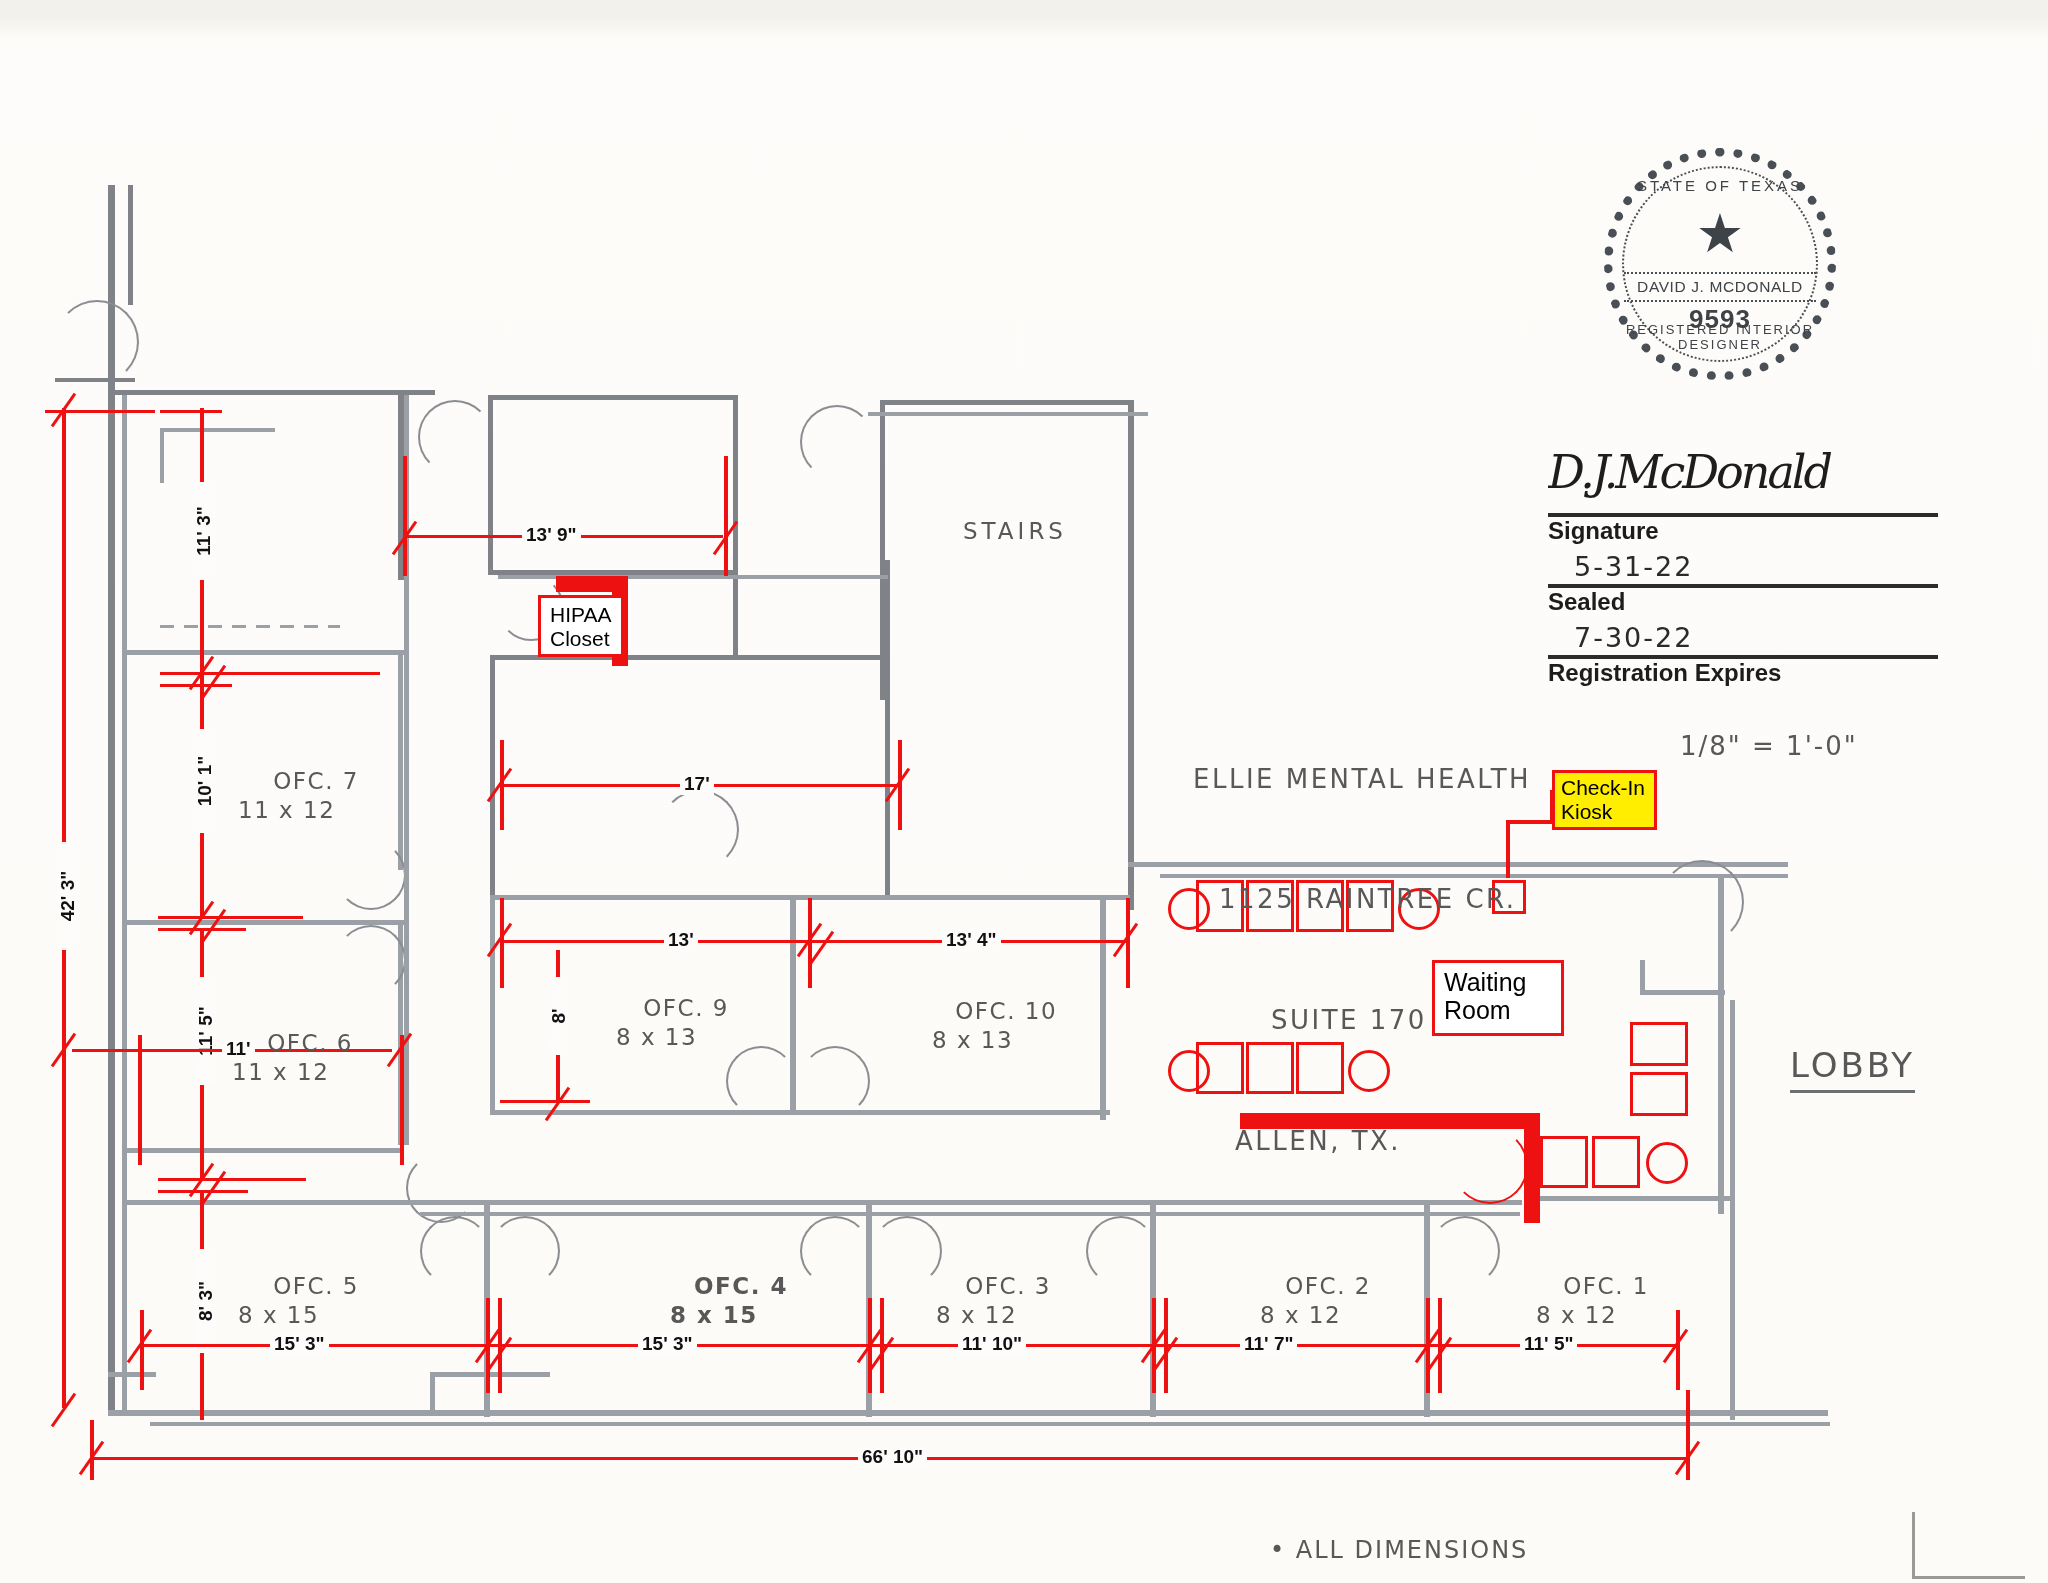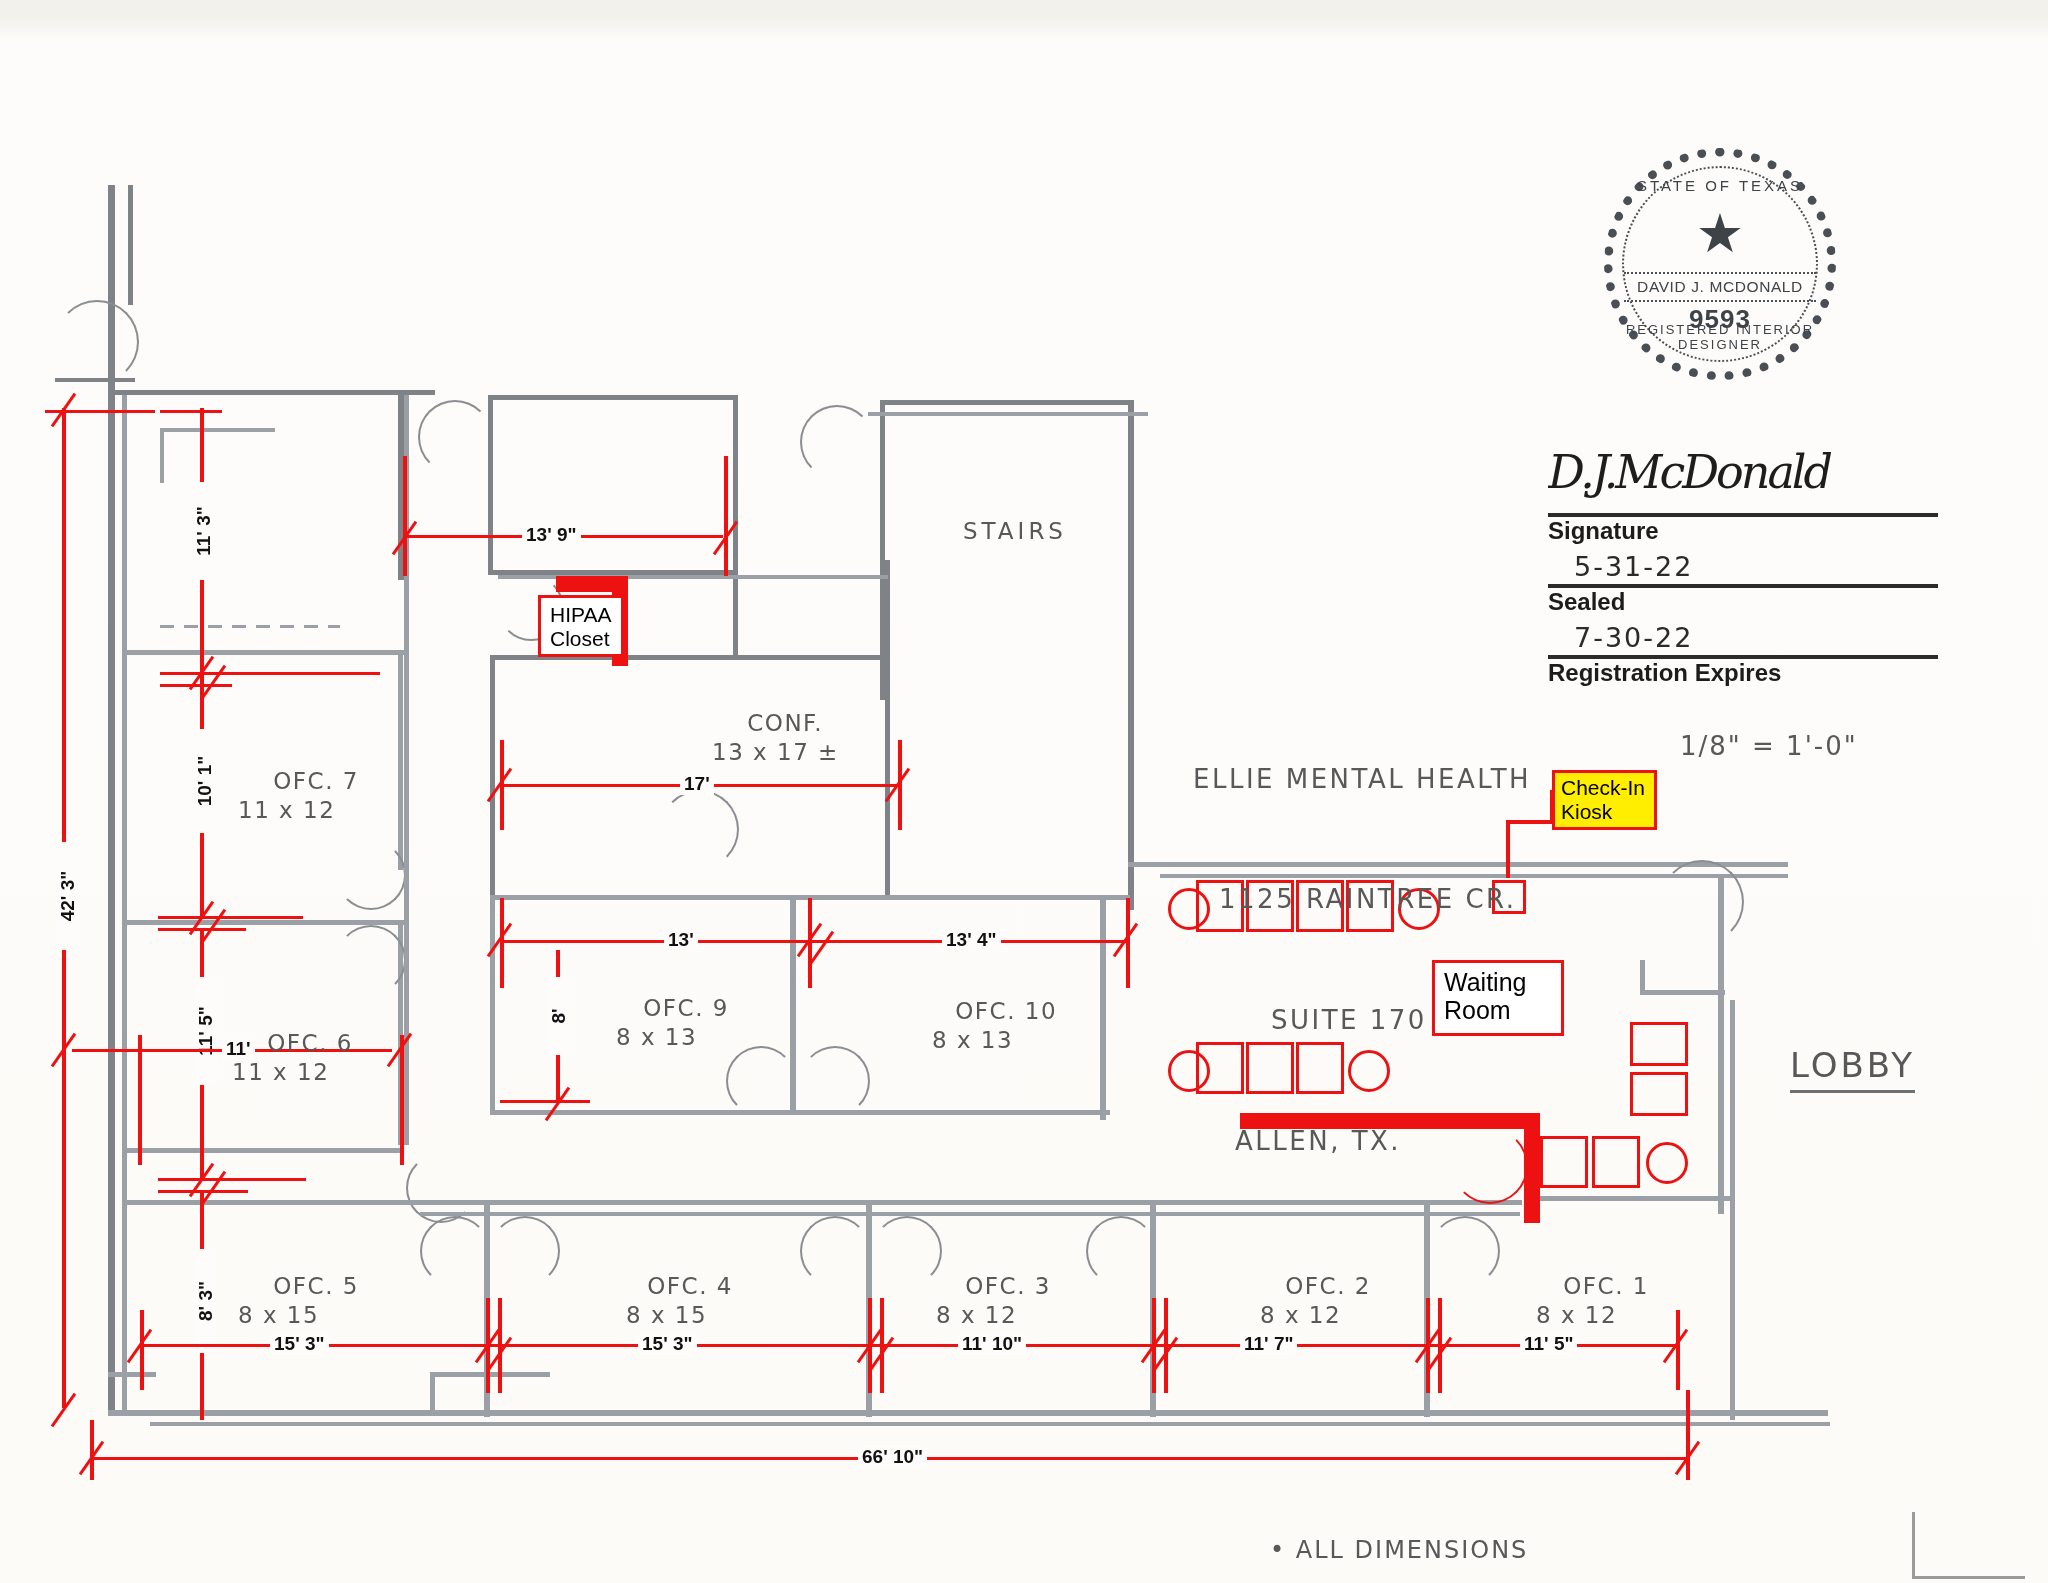--- a/index.html
+++ b/index.html
@@ -287,40 +287,37 @@
 
   <div class="abs hand big" style="left:238px;top:738px;">
     <span>OFC. 7</span><br><span class="sm">11 x 12</span>
   </div>
   <div class="abs hand big" style="left:232px;top:1000px;">
     <span>OFC. 6</span><br><span class="sm">11 x 12</span>
   </div>
   <div class="abs hand big" style="left:238px;top:1243px;">
     <span>OFC. 5</span><br><span class="sm">8 x 15</span>
   </div>
-  <div class="abs hand big" style="left:612px;top:1243px;">
+  <div class="abs hand big" style="left:656px;top:1243px;font-weight:bold;">
     <span>OFC. 4</span><br><span class="sm" style="margin-left:14px;display:inline-block;">8 x 15</span>
   </div>
   <div class="abs hand big" style="left:930px;top:1243px;">
     <span>OFC. 3</span><br><span class="sm" style="margin-left:6px;display:inline-block;">8 x 12</span>
   </div>
   <div class="abs hand big" style="left:1250px;top:1243px;">
     <span>OFC. 2</span><br><span class="sm" style="margin-left:10px;display:inline-block;">8 x 12</span>
   </div>
   <div class="abs hand big" style="left:1528px;top:1243px;">
     <span>OFC. 1</span><br><span class="sm" style="margin-left:8px;display:inline-block;">8 x 12</span>
   </div>
   <div class="abs hand big" style="left:608px;top:965px;">
     <span>OFC. 9</span><br><span class="sm" style="margin-left:8px;display:inline-block;">8 x 13</span>
   </div>
   <div class="abs hand big" style="left:920px;top:968px;">
     <span>OFC. 10</span><br><span class="sm" style="margin-left:12px;display:inline-block;">8 x 13</span>
-  </div>
-  <div class="abs hand big" style="left:712px;top:680px;">
-    <span>CONF.</span><br><span class="mid">13 x 17 ±</span>
   </div>
   <div class="abs hand big" style="left:963px;top:517px;letter-spacing:4px;">STAIRS</div>
   <div class="abs hand" style="left:1790px;top:1044px;font-size:34px;letter-spacing:3px;border-bottom:3px solid #6c6f74;padding-bottom:3px;">LOBBY</div>
 
   <div class="abs callout" style="left:538px;top:595px;width:86px;height:62px;font-size:21px;">
       <div>HIPAA</div>
       <div>Closet</div>
     </div>
   <div class="abs callout" style="left:1432px;top:960px;width:132px;height:76px;">
       <div>Waiting</div>

